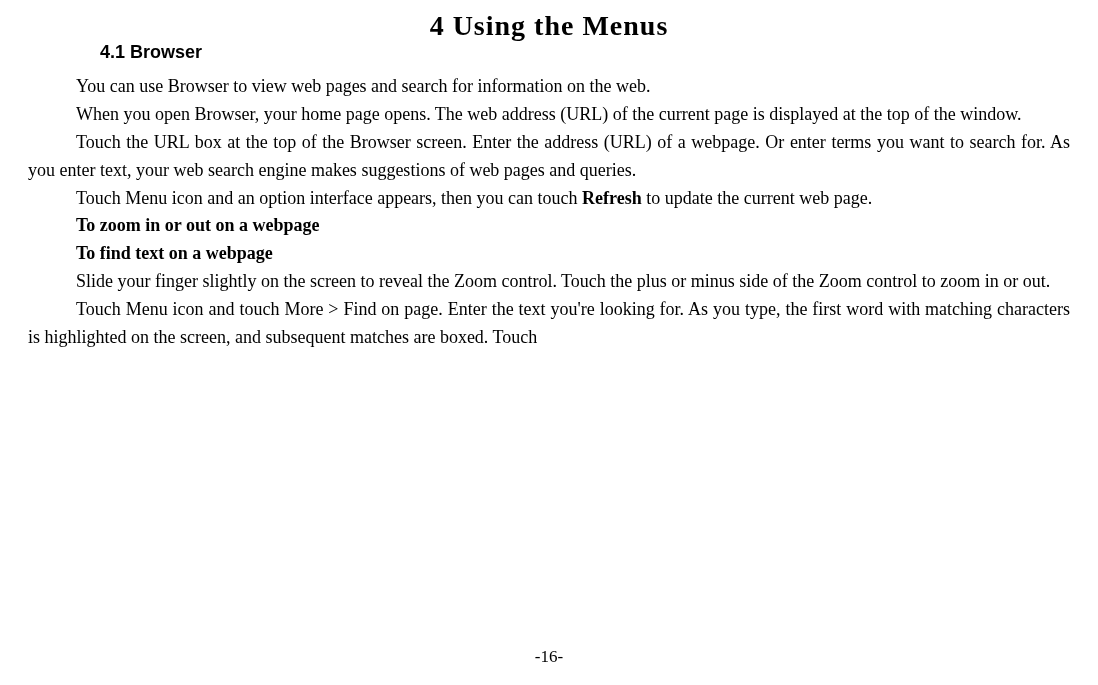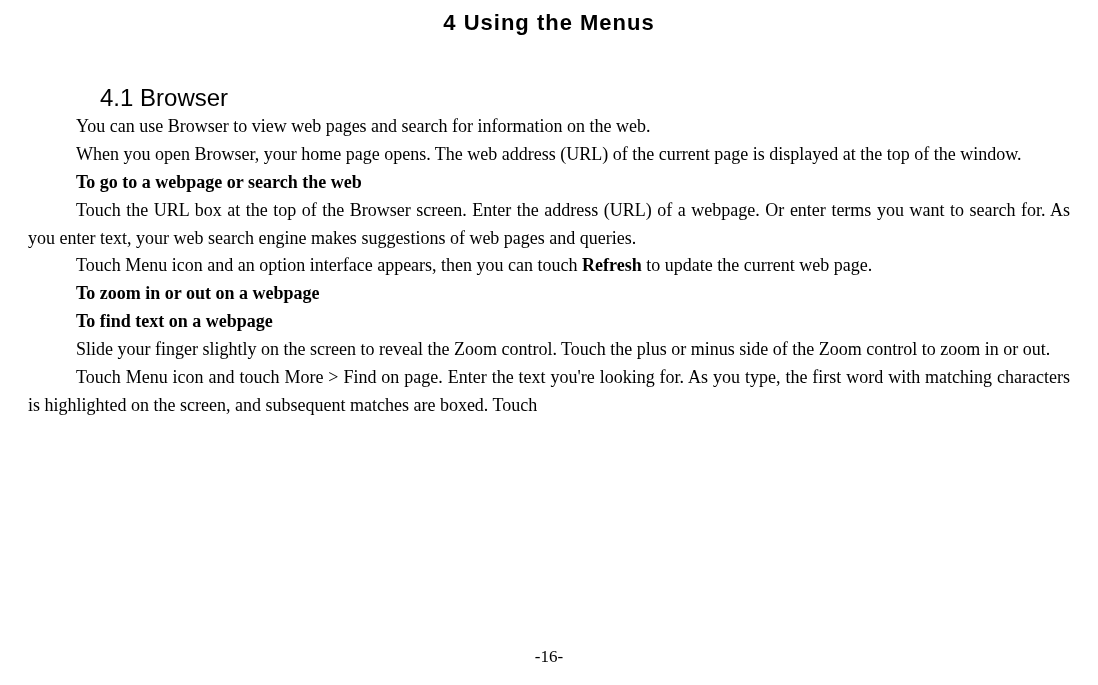--- a/index.html
+++ b/index.html
@@ -13,33 +13,32 @@
       background: #ffffff;
       font-family: "Times New Roman", Times, serif;
       color: #000000;
       position: relative;
       padding: 0;
     }
     .page {
       padding: 10px 28px 0 28px;
     }
     .chapter-title {
-      font-family: Liberation Sans, sans-serif;
+      font-family: Liberation Serif, serif;
       font-weight: bold;
-      font-size: 22px;
+      font-size: 28px;
       text-align: center;
-      margin-bottom: 48px;
       letter-spacing: 1px;
     }
     .section-title {
       font-family: Arial, Helvetica, sans-serif;
-      font-weight: normal;
-      font-size: 24px;
+      font-weight: bold;
+      font-size: 18px;
       margin-left: 72px;
-      margin-bottom: 1px;
+      margin-bottom: 10px;
     }
     .body-text {
       font-size: 18px;
       line-height: 1.55;
       text-align: justify;
     }
     .indent {
       text-indent: 48px;
     }
     .bold {
@@ -63,21 +62,20 @@
 
 <div class="page">
 
   <h1 class="chapter-title">4 Using the Menus</h1>
 
   <h2 class="section-title">4.1   Browser</h2>
 
   <div class="body-text">
     <p class="indent">You can use Browser to view web pages and search for information on the web.</p>
     <p class="indent">When you open Browser, your home page opens. The web address (URL) of the current page is displayed at the top of the window.</p>
-    <p class="indent bold">To go to a webpage or search the web</p>
     <p class="indent">Touch the URL box at the top of the Browser screen. Enter the address (URL) of a webpage. Or enter terms you want to search for. As you enter text, your web search engine makes suggestions of web pages and queries.</p>
     <p class="indent refresh-para">
       <span>Touch Menu icon and an option interface appears, then you can touch </span><span class="bold-inline">Refresh</span><span> to update the current web page.</span>
     </p>
     <p class="indent bold">To zoom in or out on a webpage</p>
     <p class="indent bold">To find text on a webpage</p>
     <p class="indent">Slide your finger slightly on the screen to reveal the Zoom control. Touch the plus or minus side of the Zoom control to zoom in or out.</p>
     <p class="indent">Touch Menu icon and touch More &gt; Find on page. Enter the text you're looking for. As you type, the first word with matching characters is highlighted on the screen, and subsequent matches are boxed. Touch</p>
   </div>
 

